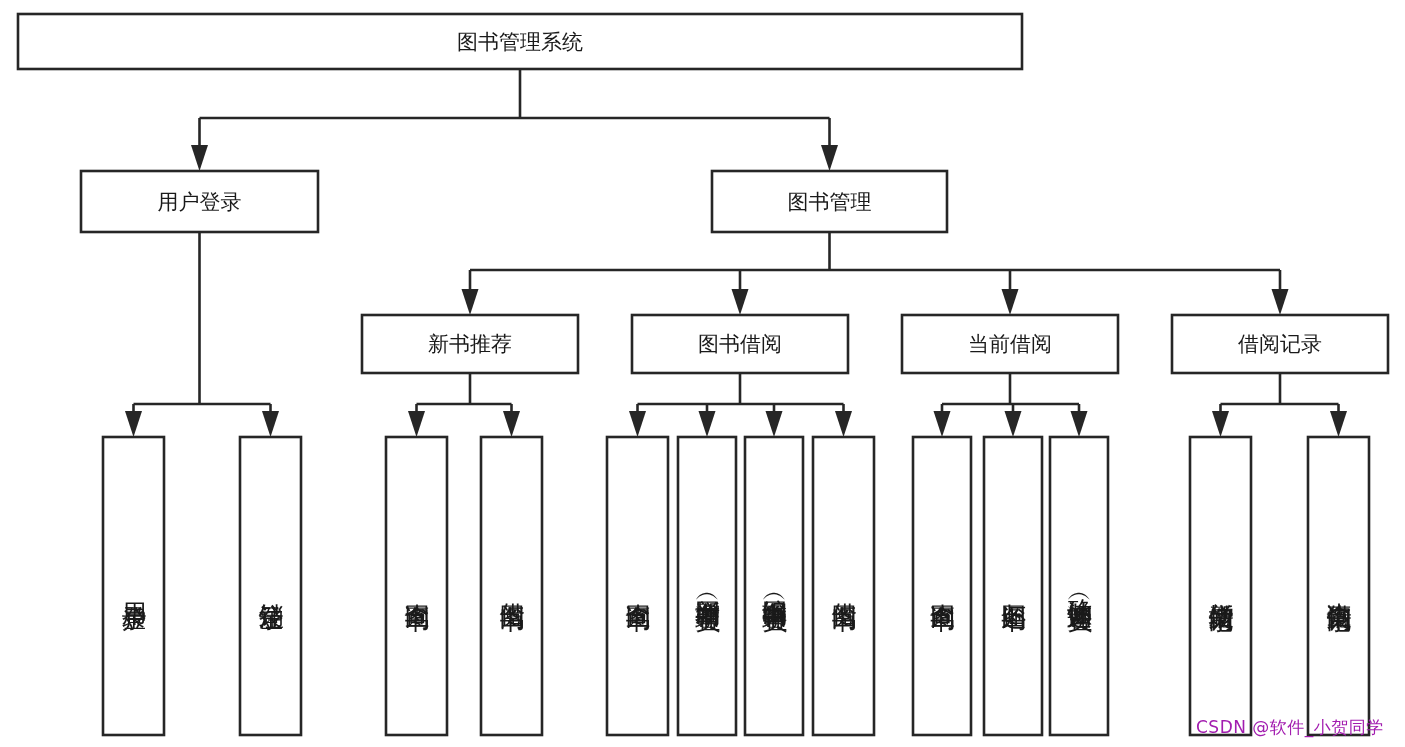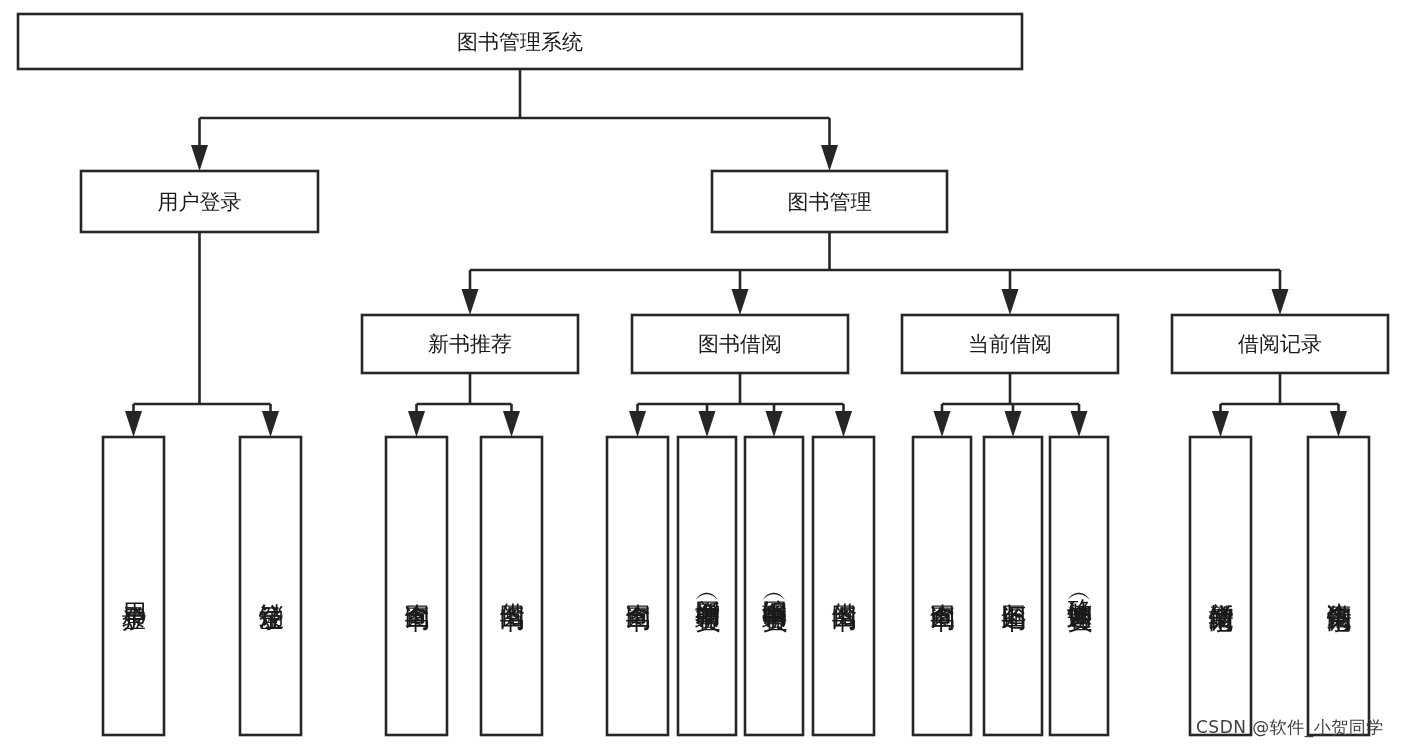--- a/index.html
+++ b/index.html
@@ -60,21 +60,21 @@
     letter-spacing: 1.5px;
     color: #1a1a1a;
     white-space: nowrap;
     text-align: center;
     pointer-events: none;
   }
   .watermark {
     position: absolute;
     font-family: "DejaVu Sans", "Liberation Sans", sans-serif;
     font-size: 17px;
-    color: #404040;
+    color: #a21caf;
     white-space: nowrap;
     letter-spacing: 0.5px;
   }
 </style>
 </head>
 <body>
 
 <div id="diagram-root">
 
   <svg id="tree-svg" viewBox="0 0 1405 747">

